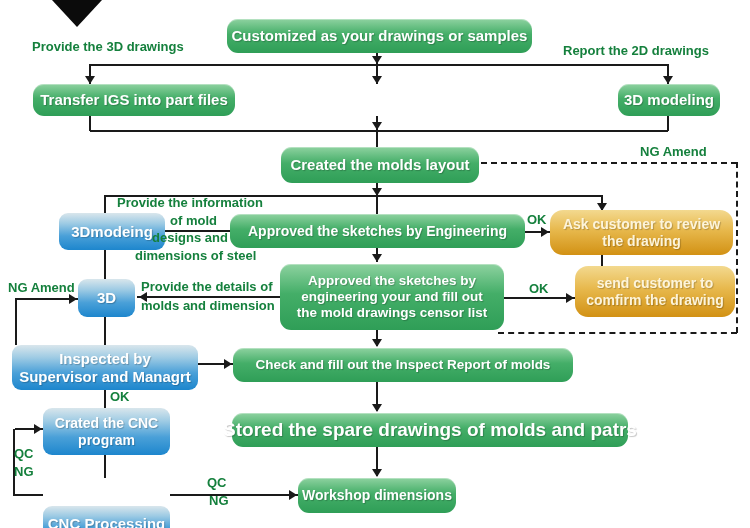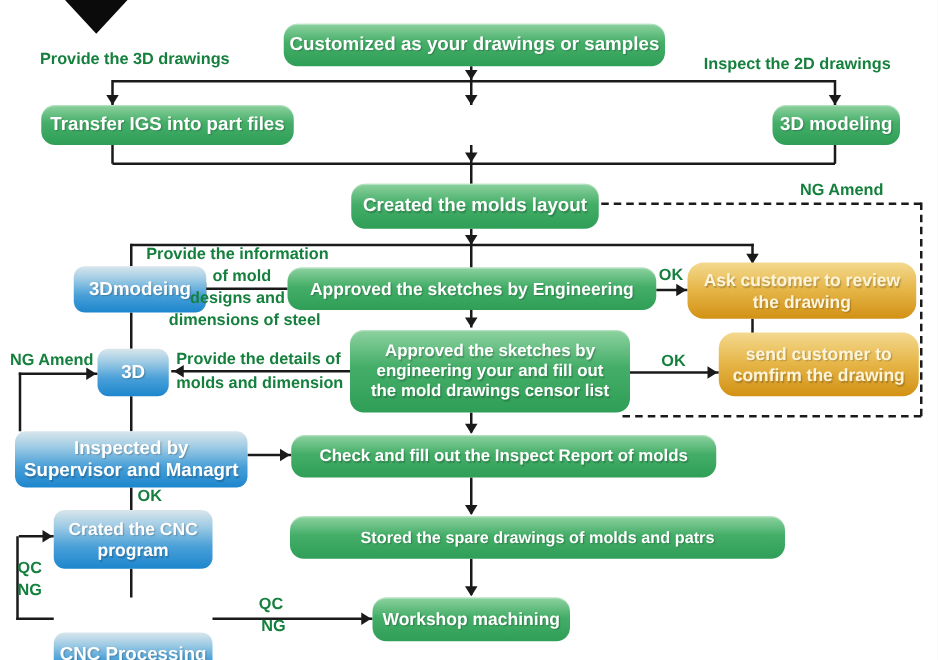--- a/index.html
+++ b/index.html
@@ -73,31 +73,31 @@
       <div class="nline">Inspected by</div>
       <div class="nline">Supervisor and Managrt</div>
     </div>
     <div class="node green" style="left: 233px; top: 348px; width: 340px; height: 34px; font-size: 13.5px;">
       <div class="nline">Check and fill out the Inspect Report of molds</div>
     </div>
     <div class="node blue" style="left: 43px; top: 408px; width: 127px; height: 47px;">
       <div class="nline">Crated the CNC</div>
       <div class="nline">program</div>
     </div>
-    <div class="node green" style="left: 232px; top: 413px; width: 396px; height: 34px; font-size: 13px;">
+    <div class="node green" style="left: 232px; top: 413px; width: 396px; height: 34px; font-size: 19px;">
       <div class="nline">Stored the spare drawings of molds and patrs</div>
     </div>
     <div class="node blue" style="left: 43px; top: 506px; width: 127px; height: 35px; font-size: 15px;">
       <div class="nline">CNC Processing</div>
     </div>
     <div class="node green" style="left: 298px; top: 478px; width: 158px; height: 35px;">
-      <div class="nline">Workshop machining</div>
+      <div class="nline">Workshop dimensions</div>
     </div>
     <div class="lbl" style="left: 32px; top: 40px;">Provide the 3D drawings</div>
-    <div class="lbl" style="left: 563px; top: 44px;">Inspect the 2D drawings</div>
+    <div class="lbl" style="left: 563px; top: 44px;">Report the 2D drawings</div>
     <div class="lbl" style="left: 640px; top: 145px;">NG Amend</div>
     <div class="lbl" style="left: 117px; top: 196px;">Provide the information</div>
     <div class="lbl" style="left: 170px; top: 214px;">of mold</div>
     <div class="lbl" style="left: 152px; top: 231px;">designs and</div>
     <div class="lbl" style="left: 135px; top: 249px;">dimensions of steel</div>
     <div class="lbl" style="left: 527px; top: 213px;">OK</div>
     <div class="lbl" style="left: 8px; top: 281px;">NG Amend</div>
     <div class="lbl" style="left: 141px; top: 280px;">Provide the details of</div>
     <div class="lbl" style="left: 141px; top: 299px;">molds and dimension</div>
     <div class="lbl" style="left: 529px; top: 282px;">OK</div>

